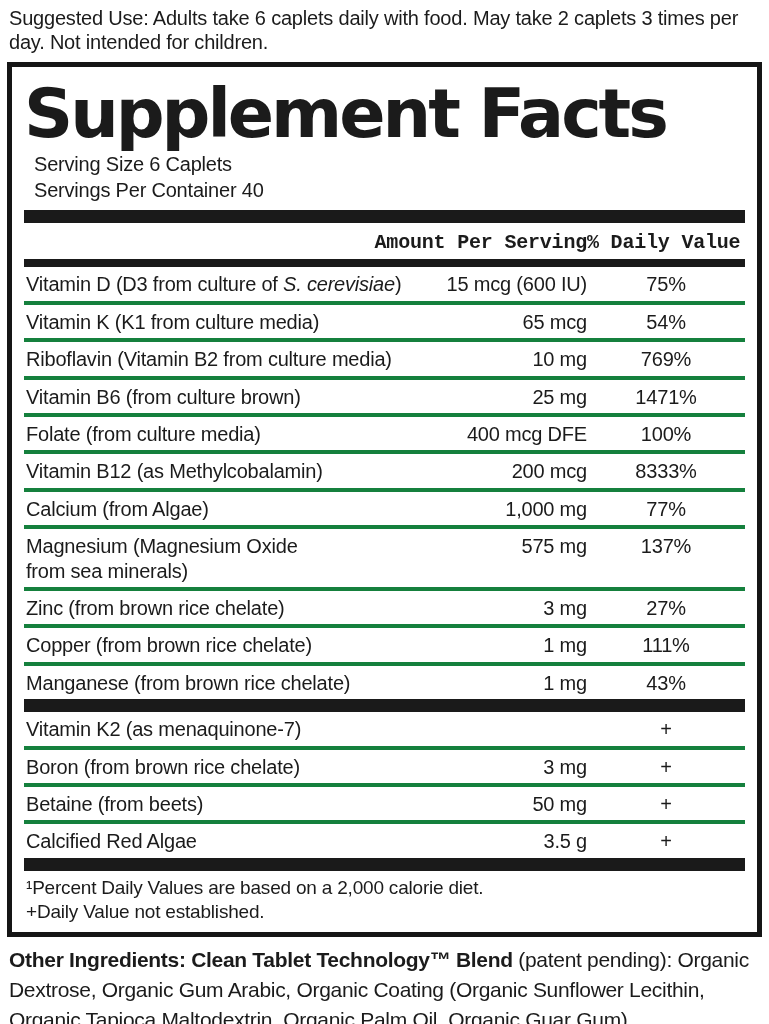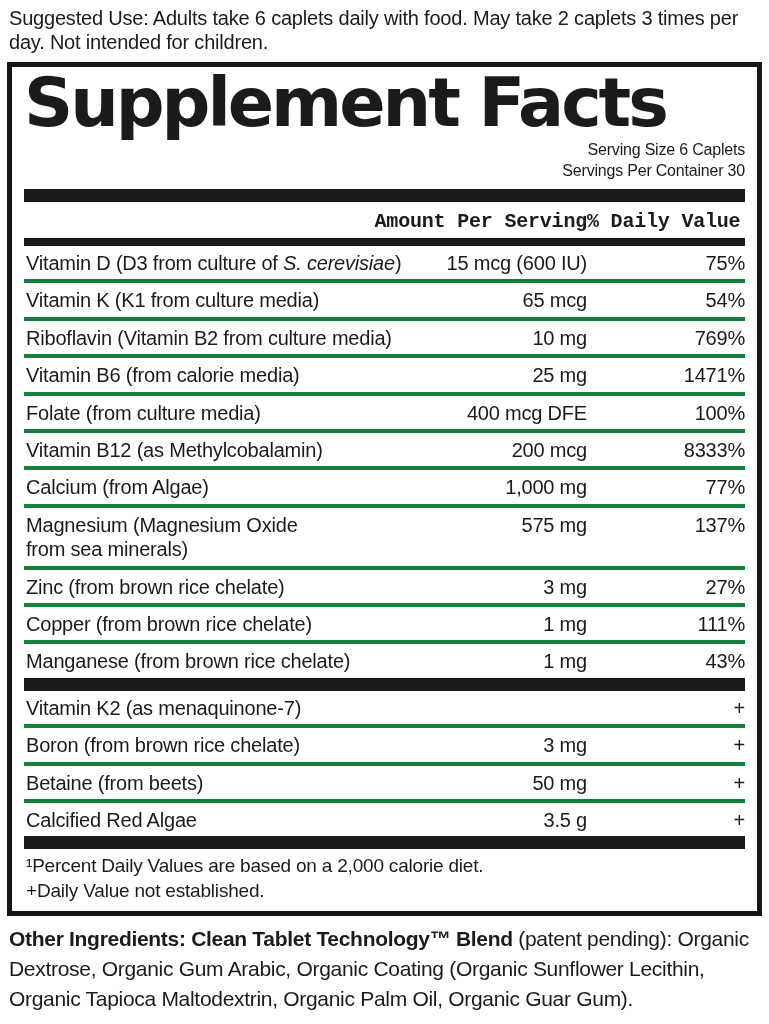--- a/index.html
+++ b/index.html
@@ -23,39 +23,38 @@
     line-height: 1.22;
     letter-spacing: -0.2px;
     padding: 2px 2px 7px 2px;
   }
   .suggested b { font-weight: normal; }
 
   
   .panel {
     border: 5px solid #151515;
     background: #fff;
-    padding: 2px 12px 4px 12px;
+    padding: 13px 12px 4px 12px;
   }
   .panel-title {
     font-family: "DejaVu Sans", "Liberation Sans", sans-serif;
     font-weight: bold;
     font-size: 67px;
     line-height: 1.04;
     letter-spacing: -3px;
     transform: scaleX(1.02);
     transform-origin: left center;
     white-space: nowrap;
     margin: 0 0 2px 0;
   }
   .serving {
-    font-size: 16px;
+    font-size: 20px;
     line-height: 1.3;
     letter-spacing: -0.2px;
     padding-left: 10px;
-    text-align: right;
   }
   .bar { background: #1a1a1a; }
   .bar-thick { height: 13px; margin-top: 7px; }
   .bar-med   { height: 8px; }
   .bar-end   { height: 13px; }
 
   .hdr-row {
     display: flex;
     align-items: flex-end;
     font-weight: bold;
@@ -75,21 +74,21 @@
     letter-spacing: -0.2px;
     line-height: 1.22;
     padding: 5px 0 4px 0;
     border-top: 4px solid #15803d;
   }
   .row.first { border-top: none; }
   .name { flex: 1; padding-left: 2px; }
   .name .it { font-style: italic; text-align: right; }
   .name .line2 { display: block; }
   .amt { width: 170px; text-align: right; white-space: nowrap; }
-  .dv  { width: 158px; text-align: right; white-space: nowrap; }
+  .dv  { width: 158px; text-align: center; white-space: nowrap; }
 
   .footnotes {
     font-size: 19px;
     line-height: 1.28;
     letter-spacing: -0.2px;
     padding: 5px 0 4px 2px;
   }
   .footnotes div { display: block; }
 
   
@@ -113,21 +112,21 @@
 <div class="wrap">
 
   <div class="suggested"><b>Suggested Use:</b><span> Adults take 6 caplets daily with food. May take 2 caplets 3 times per day. Not intended for children.</span></div>
 
   <div class="panel">
 
     <div class="panel-title">Supplement Facts</div>
 
     <div class="serving">
       <div>Serving Size 6 Caplets</div>
-      <div>Servings Per Container 30</div>
+      <div>Servings Per Container 40</div>
     </div>
 
     <div class="bar bar-thick"></div>
 
     <div class="hdr-row">
       <div class="hdr-spacer"></div>
       <div class="hdr-amt">Amount Per Serving</div>
       <div class="hdr-dv">% Daily Value</div>
     </div>
 
@@ -145,21 +144,21 @@
       <div class="dv">54%</div>
     </div>
 
     <div class="row">
       <div class="name">Riboflavin (Vitamin B2 from culture media)</div>
       <div class="amt">10 mg</div>
       <div class="dv">769%</div>
     </div>
 
     <div class="row">
-      <div class="name">Vitamin B6 (from calorie media)</div>
+      <div class="name">Vitamin B6 (from culture brown)</div>
       <div class="amt">25 mg</div>
       <div class="dv">1471%</div>
     </div>
 
     <div class="row">
       <div class="name">Folate (from culture media)</div>
       <div class="amt">400 mcg DFE</div>
       <div class="dv">100%</div>
     </div>
 

